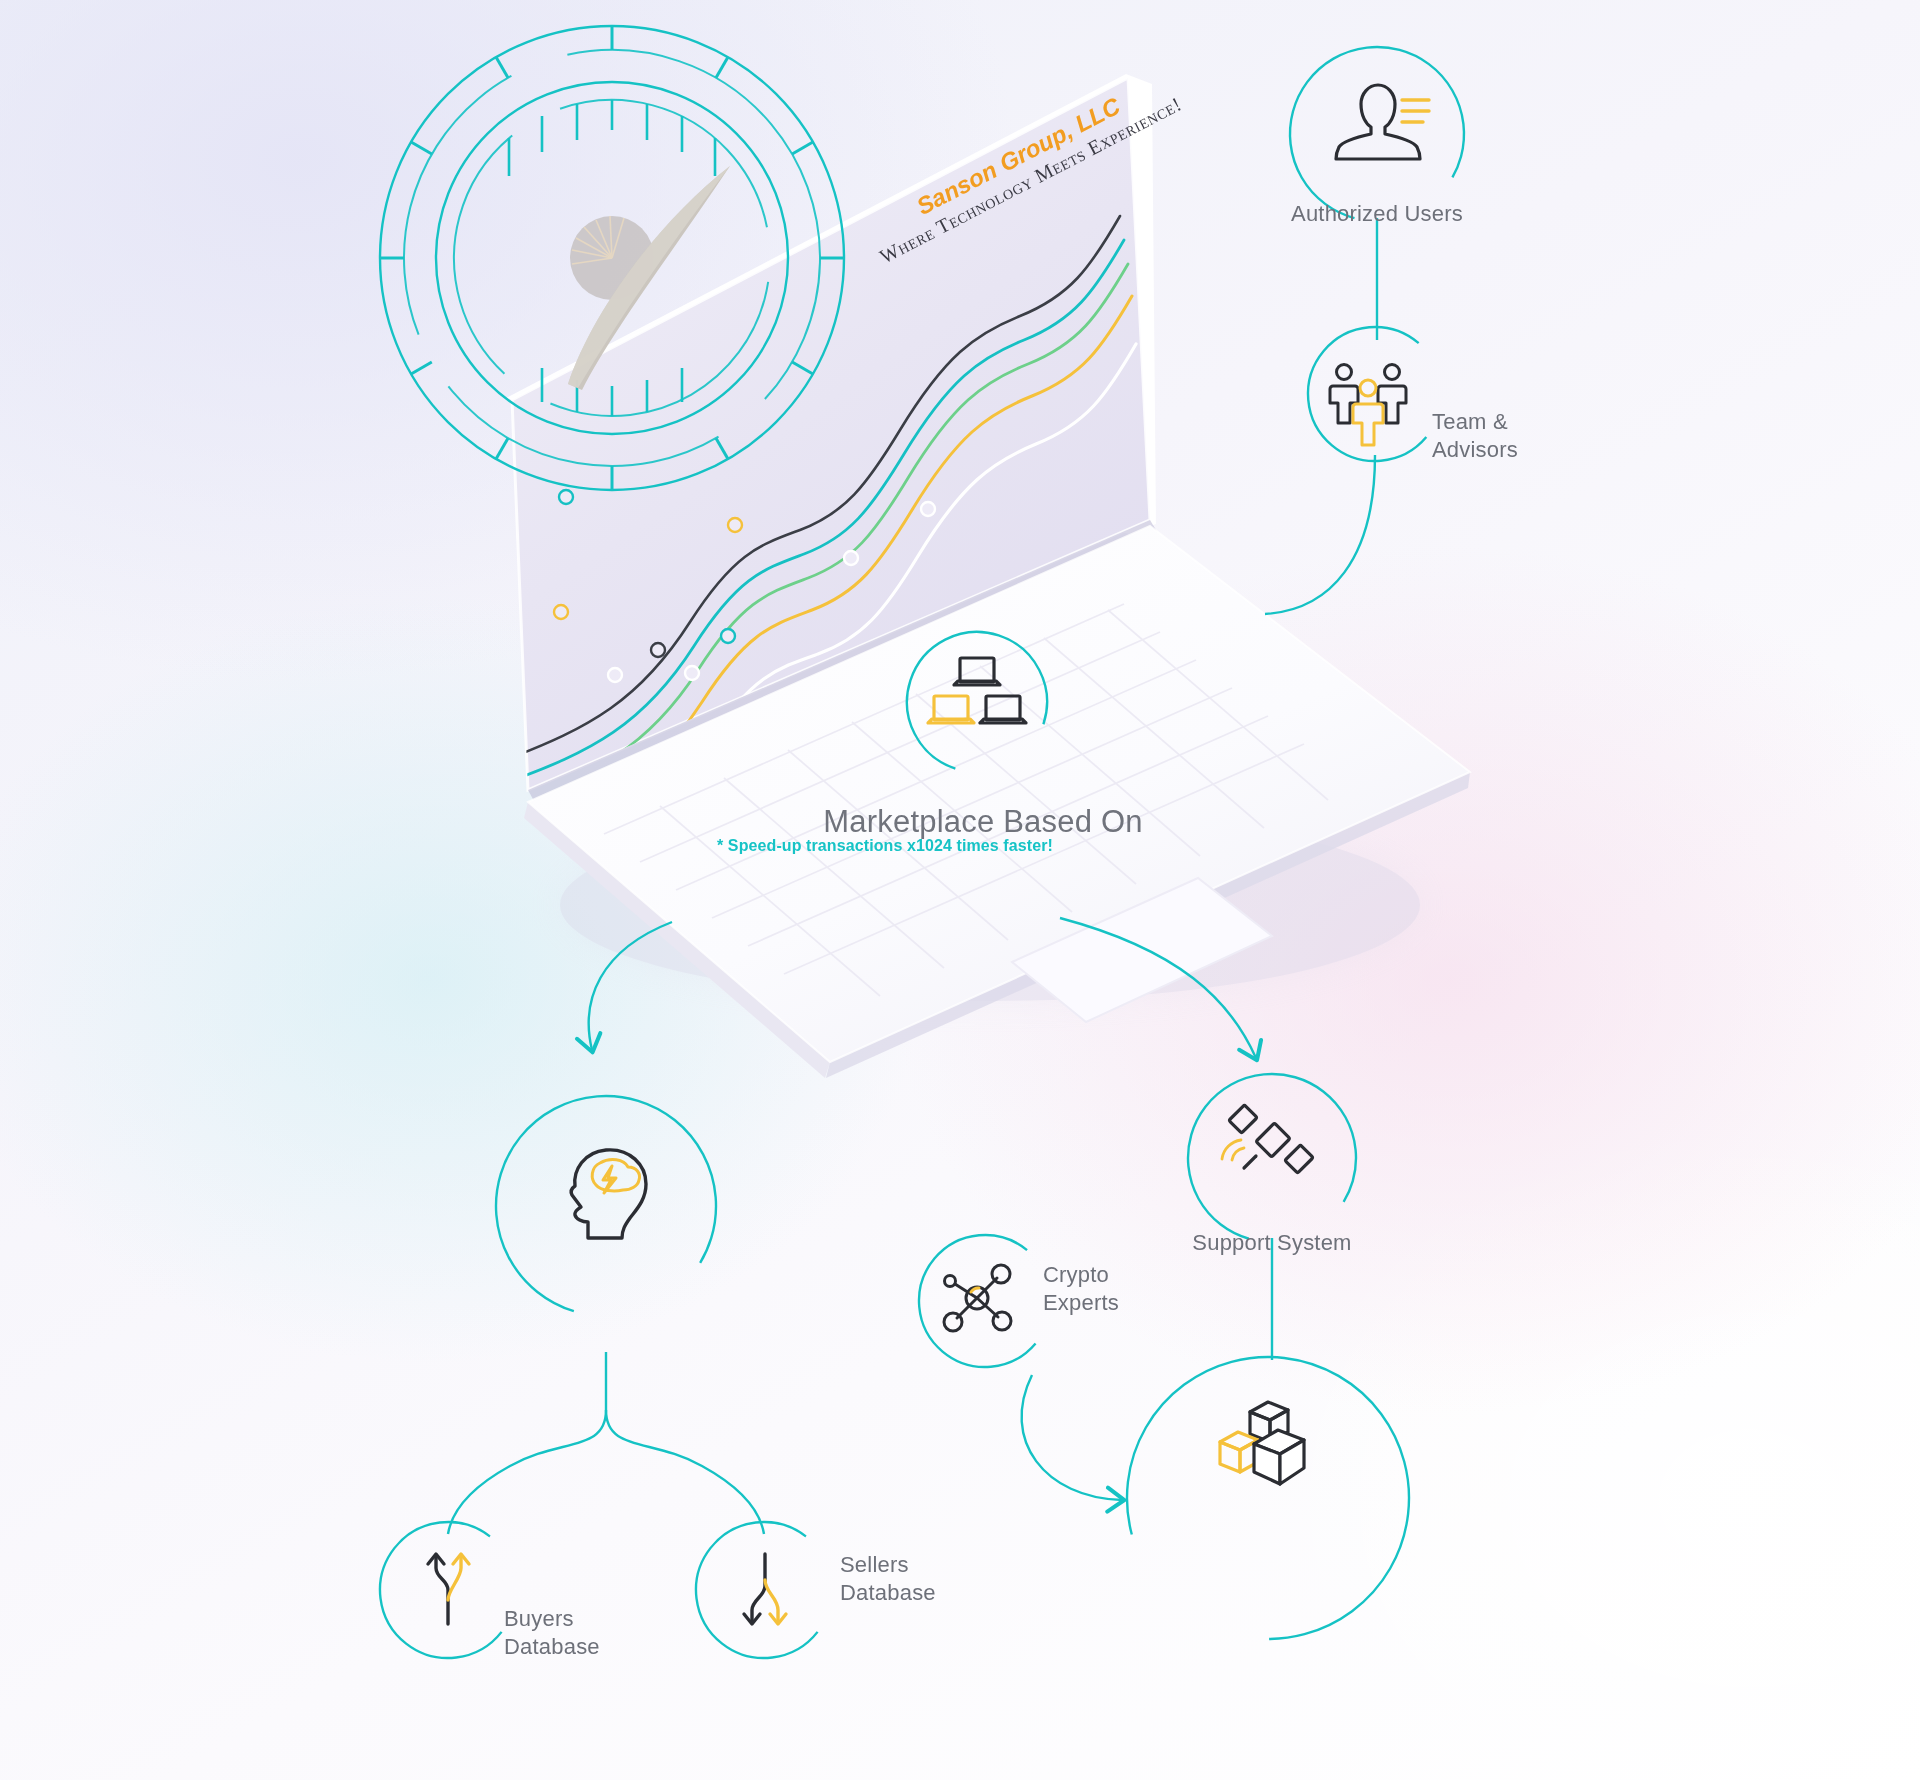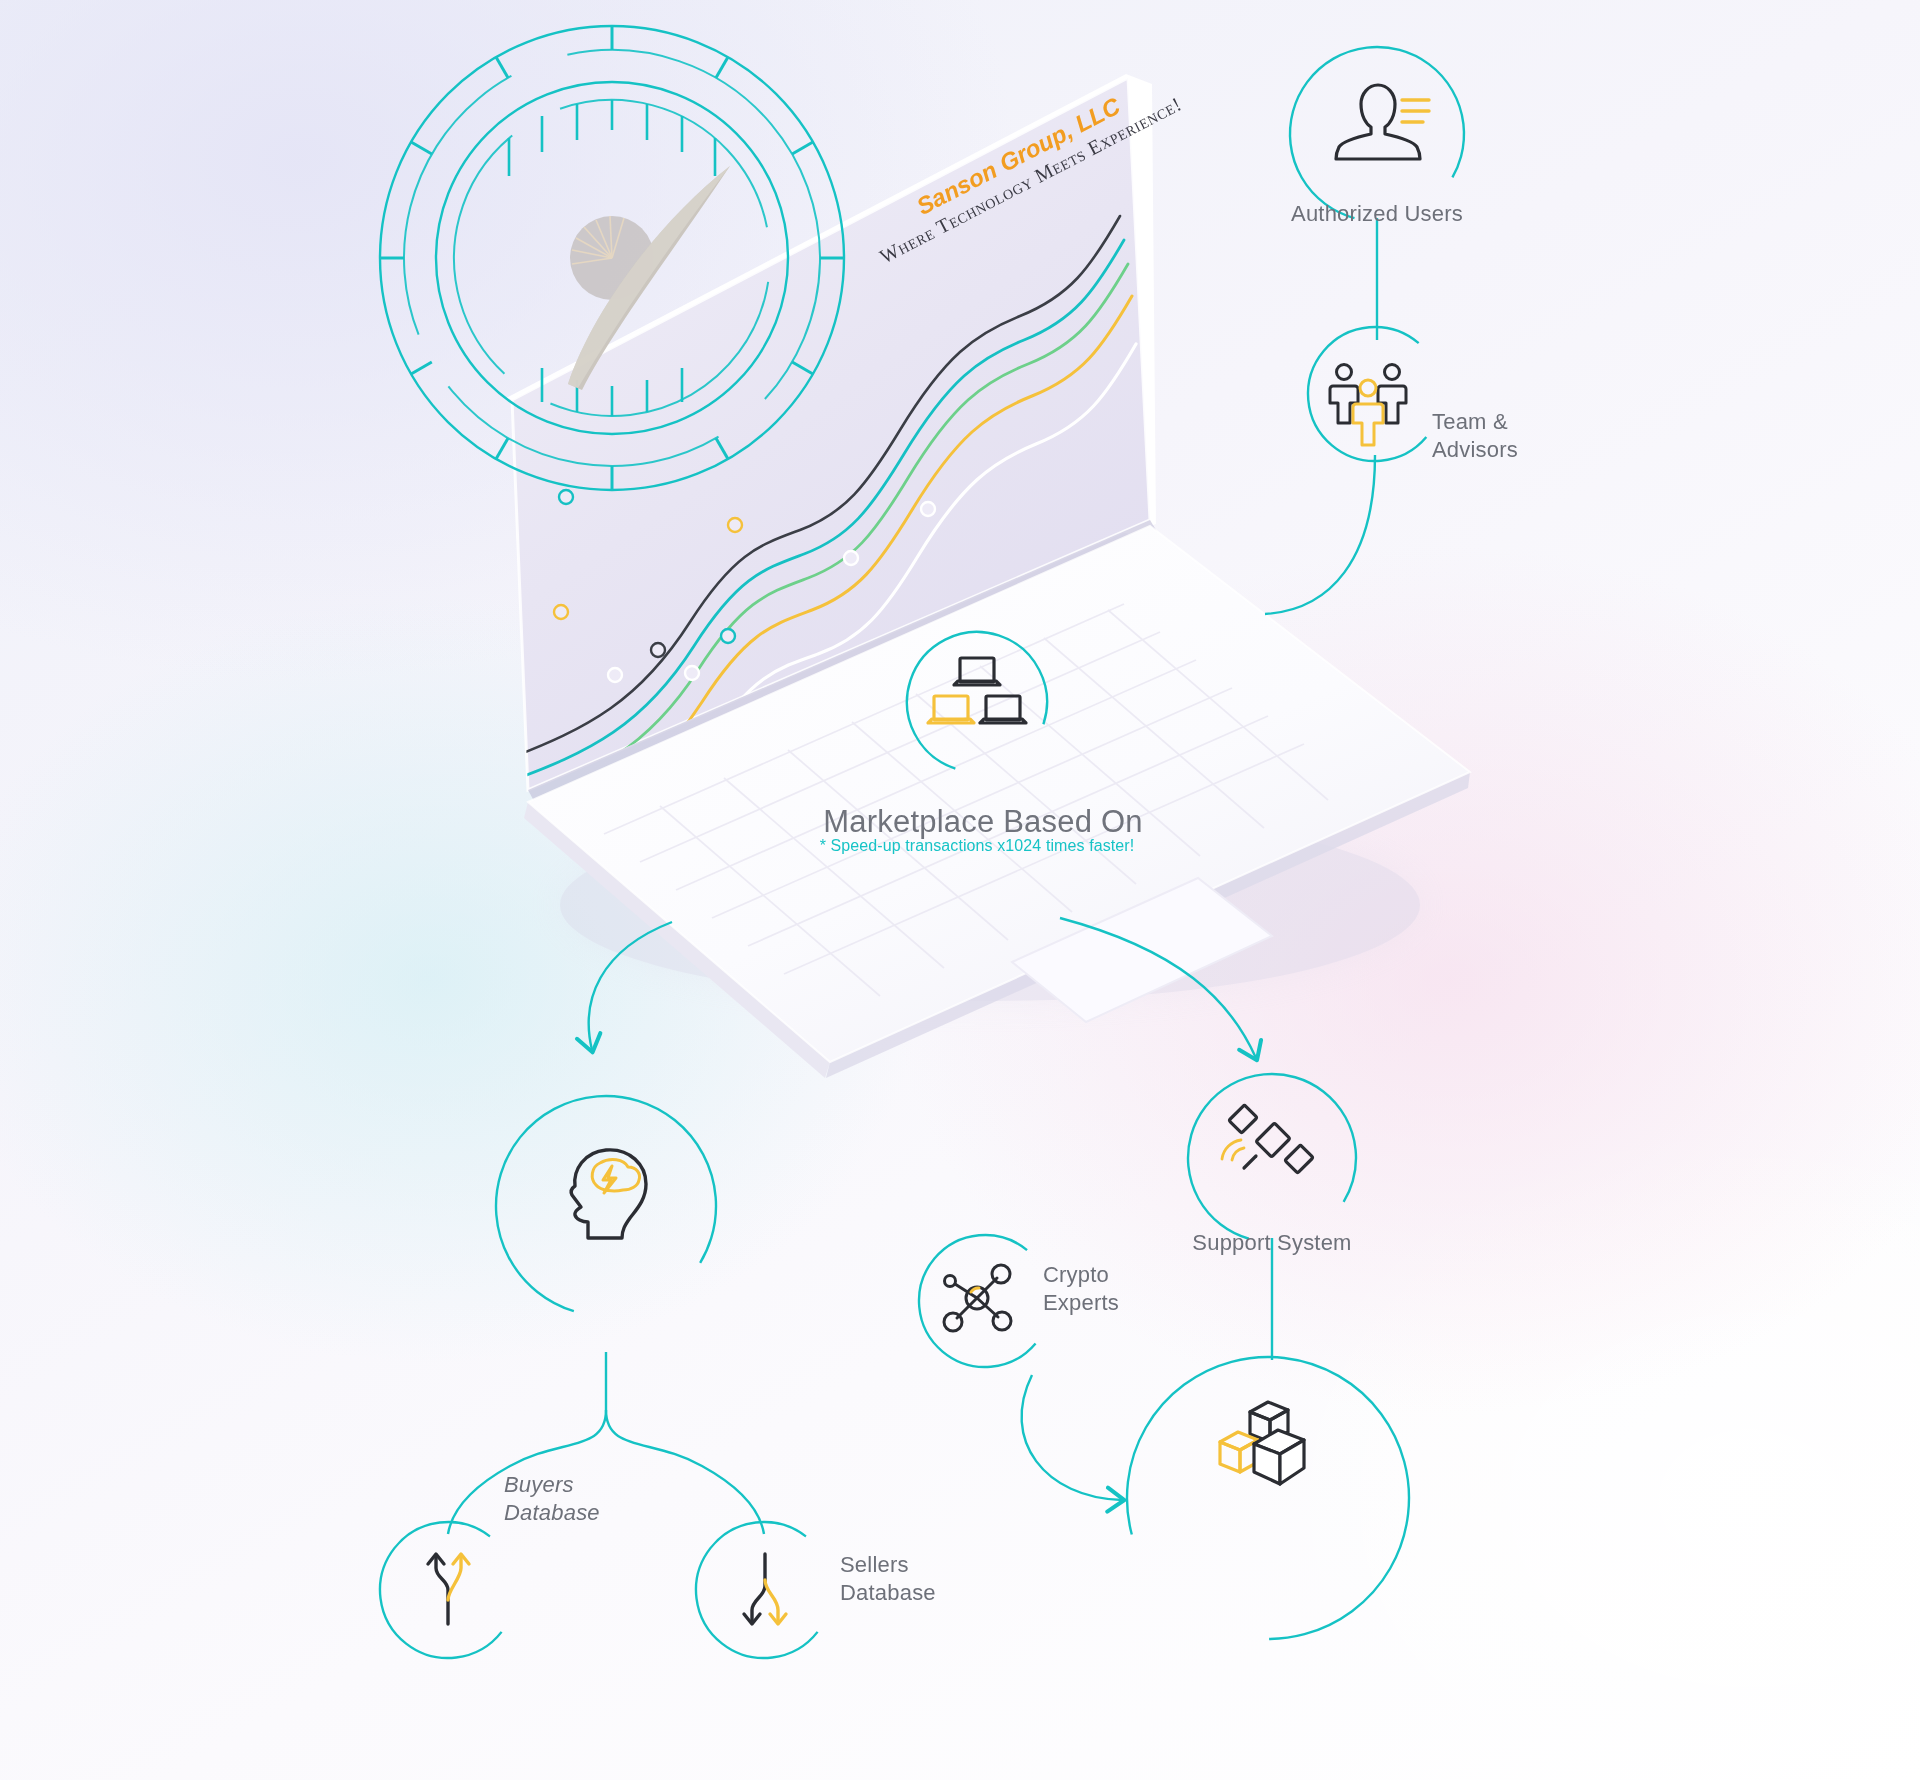--- a/index.html
+++ b/index.html
@@ -26,22 +26,22 @@
 
   
   .lbl{position:absolute;color:#6d7079;font-weight:300;letter-spacing:.2px;
        line-height:1.28;white-space:pre-line;}
   .lbl.c{text-align:center;transform:translateX(-50%);}
   .lbl.l{text-align:left;}
   .n-label{font-size:22px;}
 
   #center-title{font-size:31px;color:#70737c;text-align:center;
                 transform:translateX(-50%);line-height:1.33;}
-  #center-note{font-size:16px;color:#17c3c6;text-align:center;
-               transform:translateX(-50%);font-weight:400;letter-spacing:.1px;}
+  #center-note{font-size:16px;color:#17c3c6;text-align:left;
+               transform:translateX(-50%);font-weight:700;letter-spacing:.1px;}
 
   
   .brand{position:absolute;transform-origin:0 0;white-space:nowrap;}
   #brand-name{font-size:24px;font-weight:700;font-style:italic;color:#f29d21;
               font-family:"Liberation Sans", sans-serif;}
   #brand-tag{font-size:20px;color:#3a3a44;font-family:"Liberation Serif", serif;
              font-variant:small-caps;letter-spacing:.6px;}
 </style>
 </head>
 <body>
@@ -381,21 +381,21 @@
     <div>Marketplace Based On</div>
   </div>
   <div class="lbl" id="center-note" style="left:977px;top:836px;width:520px;">* Speed-up transactions x1024 times faster!</div>
 
   <div class="lbl c n-label" style="left:1377px;top:200px;width:360px;">Authorized Users</div>
 
   <div class="lbl l n-label" style="left:1432px;top:372px;width:220px;margin-top:36px;">Team &amp;
 Advisors</div>
 
 
-  <div class="lbl l n-label" style="left:504px;top:1471px;width:220px;font-style:italic;">Buyers
+  <div class="lbl l n-label" style="left:504px;top:1605px;width:220px;">Buyers
 Database</div>
 
   <div class="lbl l n-label" style="left:840px;top:1551px;width:220px;">Sellers
 Database</div>
 
   <div class="lbl c n-label" style="left:1272px;top:1229px;width:420px;">Support System</div>
 
   <div class="lbl l n-label" style="left:1043px;top:1261px;width:220px;">Crypto
 Experts</div>
 

